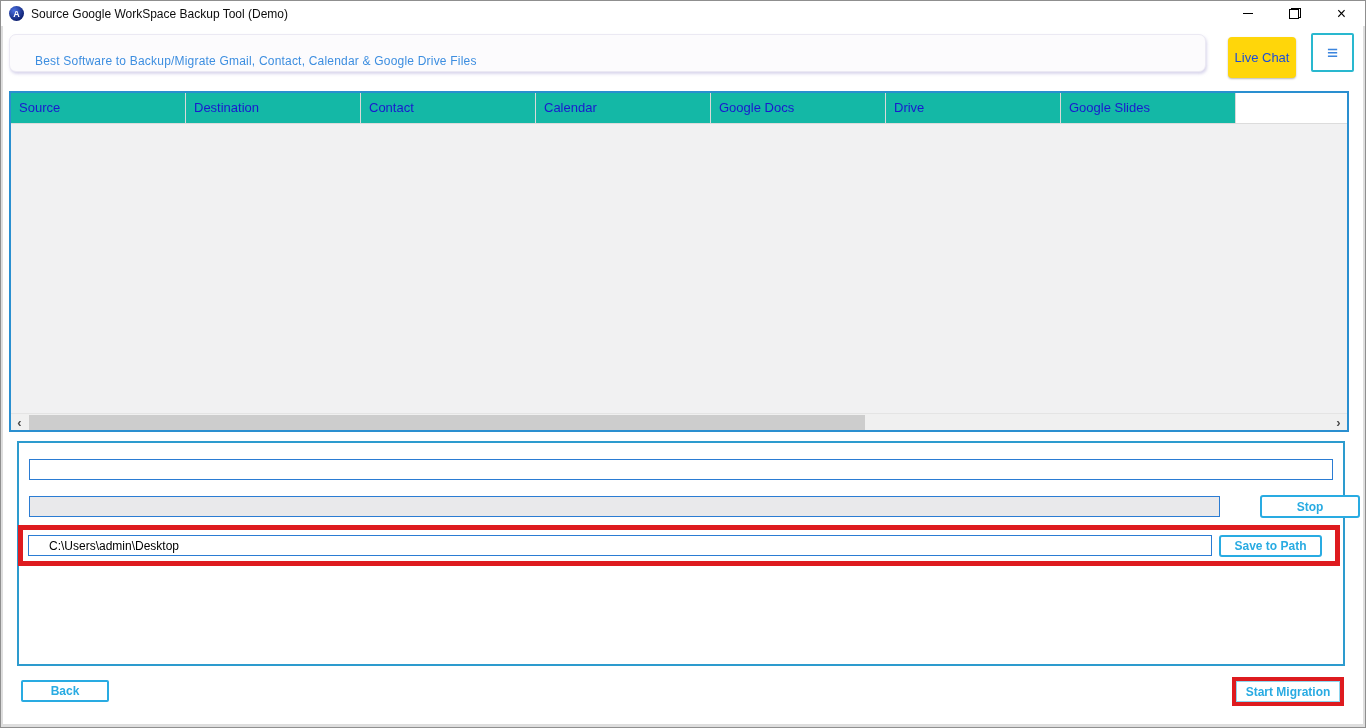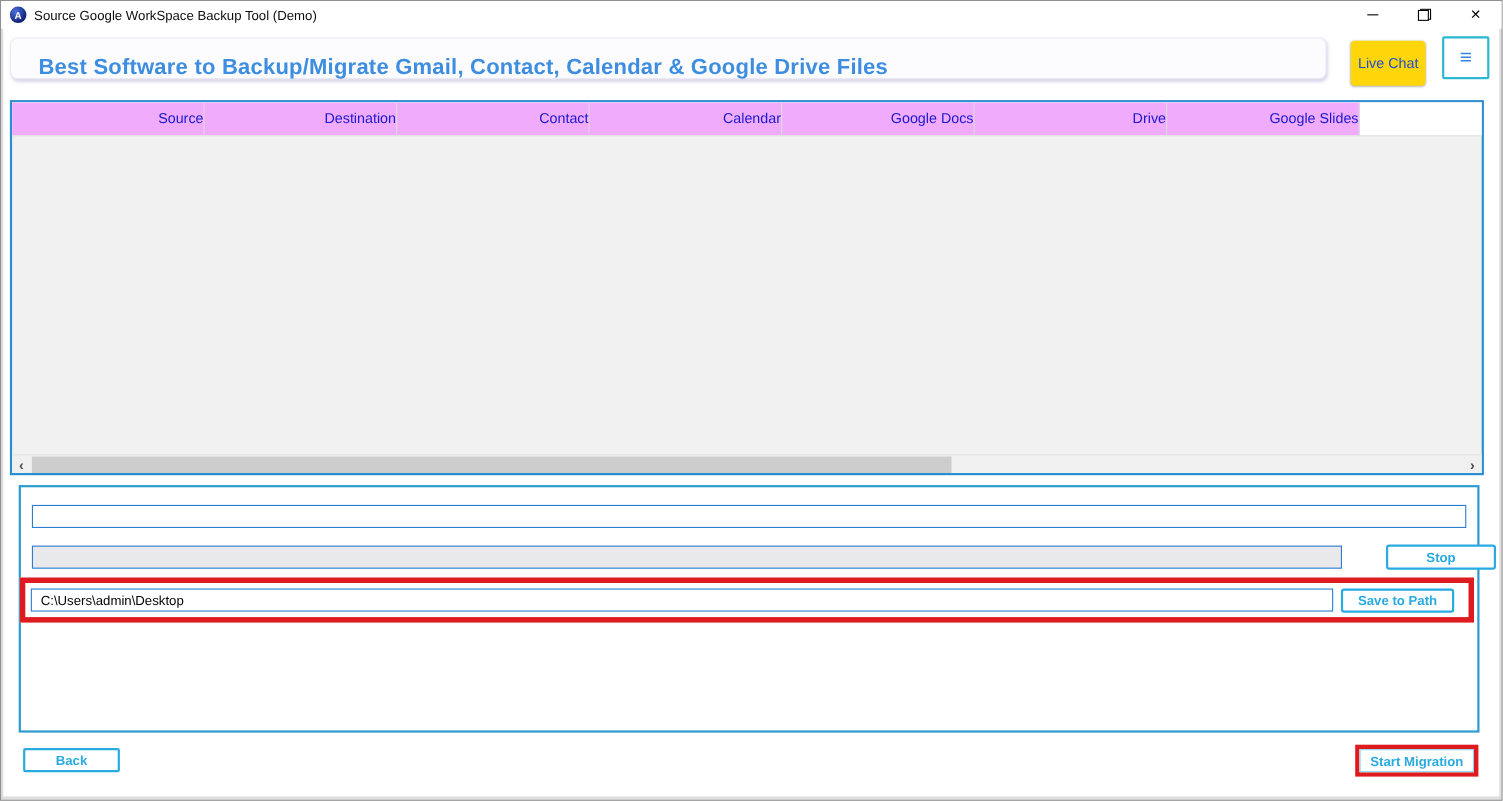--- a/index.html
+++ b/index.html
@@ -17,43 +17,43 @@
   .glyph-min { width:10px; height:1px; background:#000; display:block; }
   .glyph-restore { position:relative; width:12px; height:11px; display:block; }
   .glyph-restore::before { content:""; position:absolute; right:0; top:0; width:8px; height:8px; border:1px solid #000; }
   .glyph-restore::after  { content:""; position:absolute; left:0; bottom:0; width:8px; height:8px; border:1px solid #000; background:#fff; }
   .glyph-close { font-size:16px; color:#000; line-height:1; }
 
   
   .banner { position:absolute; left:8px; top:33px; width:1197px; height:38px; background:#fcfbfd;
             border:1px solid #ebe9f3; border-radius:7px; box-shadow:1px 2px 3px rgba(185,180,220,.55);
             display:flex; align-items:center; padding-left:25px; }
-  .banner-text { font-size:20px; font-weight:700; color:#3d8ee0; letter-spacing:.2px; white-space:nowrap;margin-top:16px; }
+  .banner-text { font-size:12px; font-weight:400; color:#3d8ee0; letter-spacing:.2px; white-space:nowrap;margin-top:16px; }
   .live-chat { position:absolute; left:1227px; top:36px; width:68px; height:41px; background:#ffd60a; border:none;
                border-radius:4px; font-family:inherit; font-size:13px; color:#1d4ed8; box-shadow:0 1px 2px rgba(0,0,0,.28); cursor:pointer; }
   .menu-btn { position:absolute; left:1310px; top:32px; width:43px; height:39px; background:#fff; border:2px solid #29b8cf;
               border-radius:2px; display:flex; align-items:center; justify-content:center; cursor:pointer; }
   .menu-btn .bars { color:#3c85dd; font-size:19px; font-weight:bold; line-height:1; }
 
   
   .table-panel { position:absolute; left:8px; top:90px; width:1340px; height:341px; border:2px solid #2a8fd0;
                  background:#f1f1f2; display:flex; flex-direction:column; }
   .thead { height:31px; flex:none; background:#fff; display:flex; overflow:hidden; border-bottom:1px solid #dcdcdc; }
-  .th { flex:0 0 175px; border-right:1px solid #d9d9d9; font-size:13px; color:#1b18cf; padding-left:23px;
-        line-height:29px; white-space:nowrap; background:#f0abfc; cursor:default;text-align:right; }
+  .th { flex:0 0 175px; border-right:1px solid #d9d9d9; font-size:13px; color:#1b18cf; padding-left:8px;
+        line-height:29px; white-space:nowrap; background:#14b8a6; cursor:default; }
   .tbody { flex:1; }
   .hscrollbar { height:17px; flex:none; background:#f0f0f0; border-top:1px solid #e4e4e4; position:relative; }
   .sb-arrow { position:absolute; top:0; width:17px; height:16px; display:flex; align-items:center; justify-content:center;
               color:#4a4a4a; font-size:13px; font-weight:bold; cursor:default; }
   .sb-arrow.left { left:0; }  .sb-arrow.right { right:0; }
   .sb-thumb { position:absolute; left:18px; top:1px; width:836px; height:15px; background:#cdcdcd; cursor:default; }
 
   
   .lower-panel { position:absolute; left:16px; top:440px; width:1328px; height:225px; border:2px solid #2d9bce; background:#fff; }
-  .field { border:1px solid #2b7cd3; font-family:inherit; font-size:12px; color:#000; padding:0 8px; background:#fff; outline:none; }
+  .field { border:1px solid #2b7cd3; font-family:inherit; font-size:12px; color:#000; padding:0 20px; background:#fff; outline:none; }
   .status-input { position:absolute; left:10px; top:16px; width:1304px; height:21px; }
   .progress { position:absolute; left:10px; top:53px; width:1191px; height:21px; border:1px solid #2b7cd3; background:#e9e9eb; overflow:hidden; }
   .progress-fill { height:100%; width:0%; background:#7fd47f; }
   .cy-btn { background:#fff; border:2px solid #29abe2; border-radius:3px; color:#29abe2; font-family:inherit;
             font-size:12px; font-weight:bold; cursor:pointer; display:flex; align-items:center; justify-content:center; }
   .stop-btn { position:absolute; left:1205px; top:52px; width:100px; height:23px;margin-left:36px; }
   .redbox { position:absolute; left:-1px; top:82px; width:1322px; height:41px; border:5px solid #de1b1f;
             display:flex; align-items:center; gap:7px; padding:0 5px; background:#fff; }
   .path-input { flex:none; width:1184px; height:21px; }
   .save-btn { flex:none; width:103px; height:22px; }

